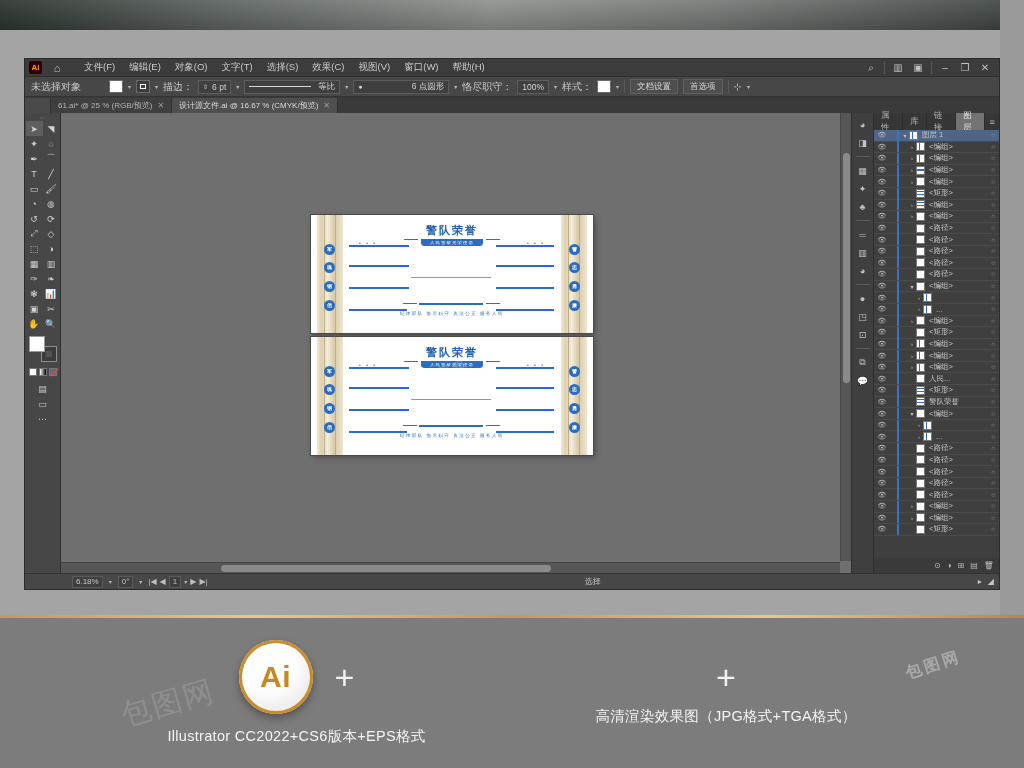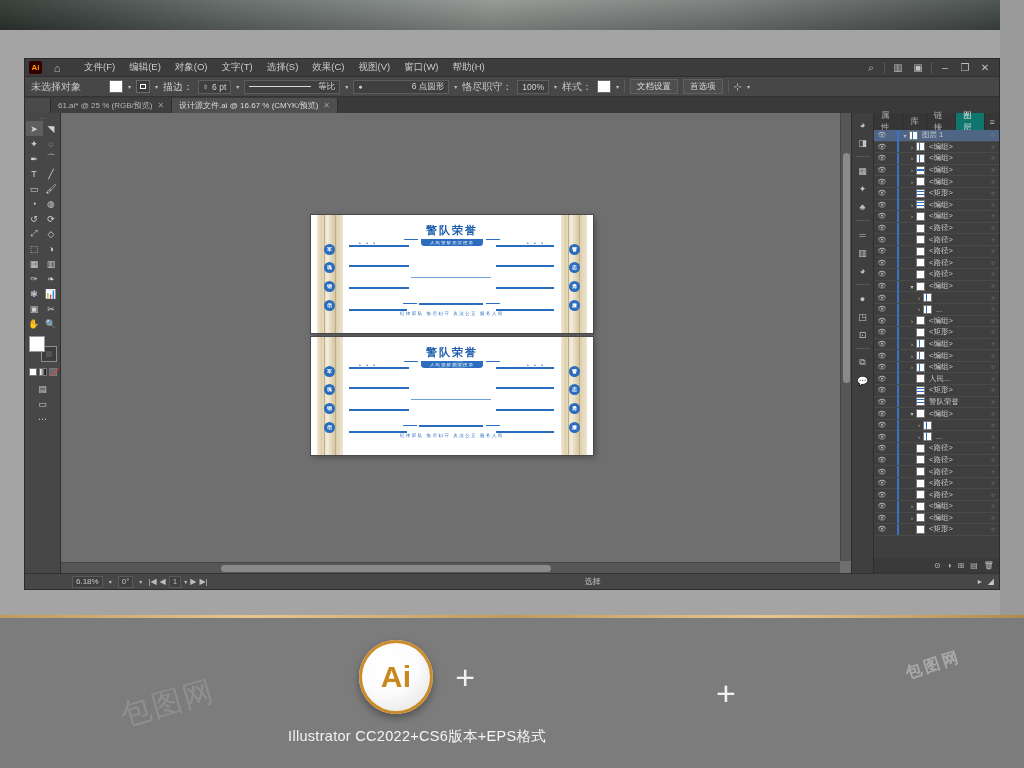--- a/index.html
+++ b/index.html
@@ -215,21 +215,21 @@
   .rail .ri { width: 18px; height: 15px; display:flex; align-items:center; justify-content:center; color:#c4c4c4; font-size:9px;}
   .rail .rsep { width: 14px; height: 1px; background: #585858; margin: 3px 0; }
 
   
   .dock { width: 126px; background: #3f3f3f; border-left: 1px solid #2e2e2e; display:flex; flex-direction:column; flex:none;}
   .dock-tabs { height: 17px; background: #363636; display: flex; align-items: stretch; }
   .dock-tab {
     padding: 0 7px; display: flex; align-items: center; font-size: 8.5px; color: #b0b0b0;
     border-right: 1px solid #2d2d2d;
   }
-  .dock-tab.active { background: #0f766e; color: #e3e3e3; }
+  .dock-tab.active { background: #737373; color: #e3e3e3; }
   .dock-menu { margin-left: auto; width: 16px; display:flex; align-items:center; justify-content:center; color:#b6b6b6; font-size:9px;}
   .layer-list { flex: 1; overflow: hidden; background: #3f3f3f; }
   .layer-row {
     height: 11.6px; display: flex; align-items: center; gap: 0;
     border-bottom: 1px solid #4a4a4a; font-size: 7.5px; color: #c9c9c9; padding-left: 2px;
   }
   .layer-row.sel { background: #4f6585; }
   .lr-eye { width: 12px; text-align: center; color: #bfbfbf; font-size: 7px; }
   .lr-lock { width: 9px; }
   .lr-bar { width: 2px; height: 11px; background: #3a72c4; margin-right: 2px; }
@@ -924,20 +924,21 @@
         </div>
         <div class="caption">Illustrator CC2022+CS6版本+EPS格式</div>
       </div>
 
       <div class="mascot-slot"></div>
 
       <div class="badge-block">
         <div class="badge-group">
           <div class="plus">+</div>
         </div>
+        <div class="caption">高清渲染效果图（JPG格式+TGA格式）</div>
       </div>
     </div>
 
     <div class="wm-box" style="left:120px; top:68px; color:rgba(255,255,255,.14); font-size:30px;">包图网</div>
   </div>
 
   <div class="wm" style="left:905px; top:655px; font-size:16px; color:rgba(255,255,255,.35);">包图网</div>
 
 </div>
 

